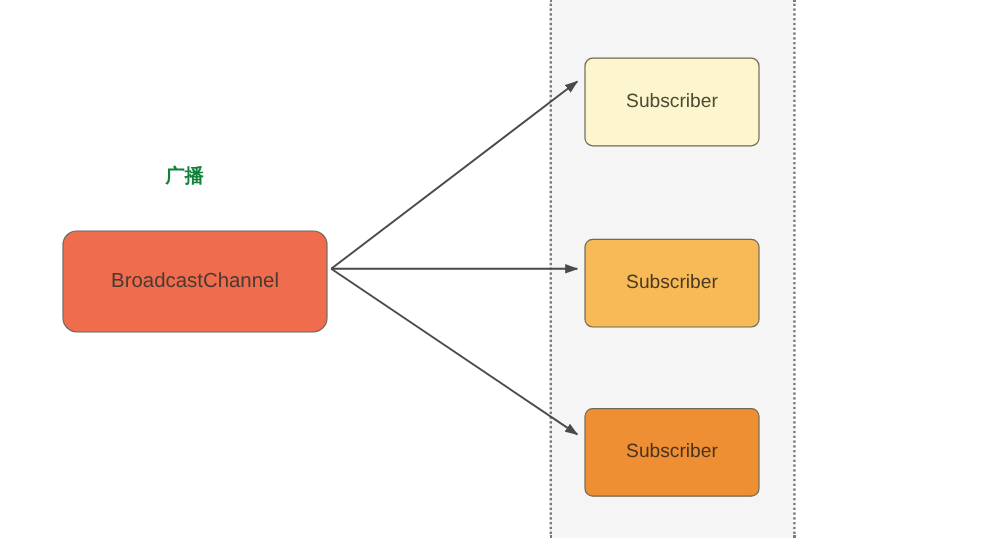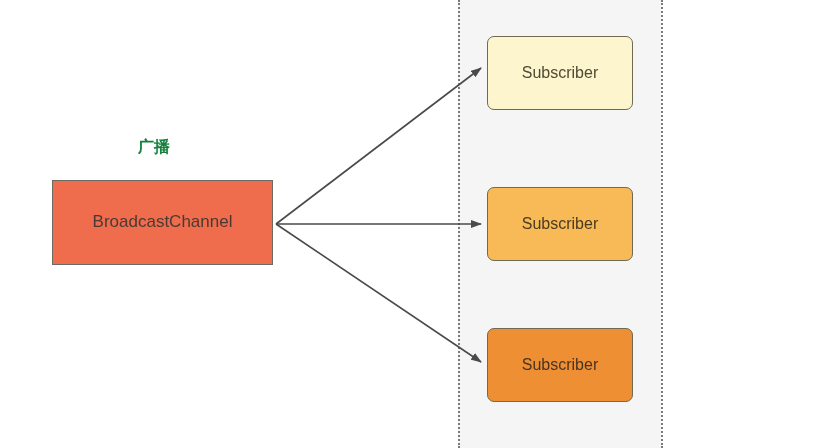--- a/index.html
+++ b/index.html
@@ -43,27 +43,28 @@
   }
   
   .node {
     position: absolute;
     box-sizing: border-box;
     display: flex;
     align-items: center;
     justify-content: center;
     text-align: right;
     line-height: 1.2;
+    margin-top: 12px;
   }
   .node-broadcast {
     border: 1.6px solid #6b6b63;
     background: #ef6c4d;
     color: #4a3a33;
     font-size: 17px;
-    border-radius: 0;
+    border-radius: 12px;
   }
   .node-subscriber {
     border: 1.8px solid #6e6a53;
     border-radius: 7px;
     font-size: 16px;
   }
   .caption {
     position: absolute;
     font-size: 16px;
     font-weight: bold;

